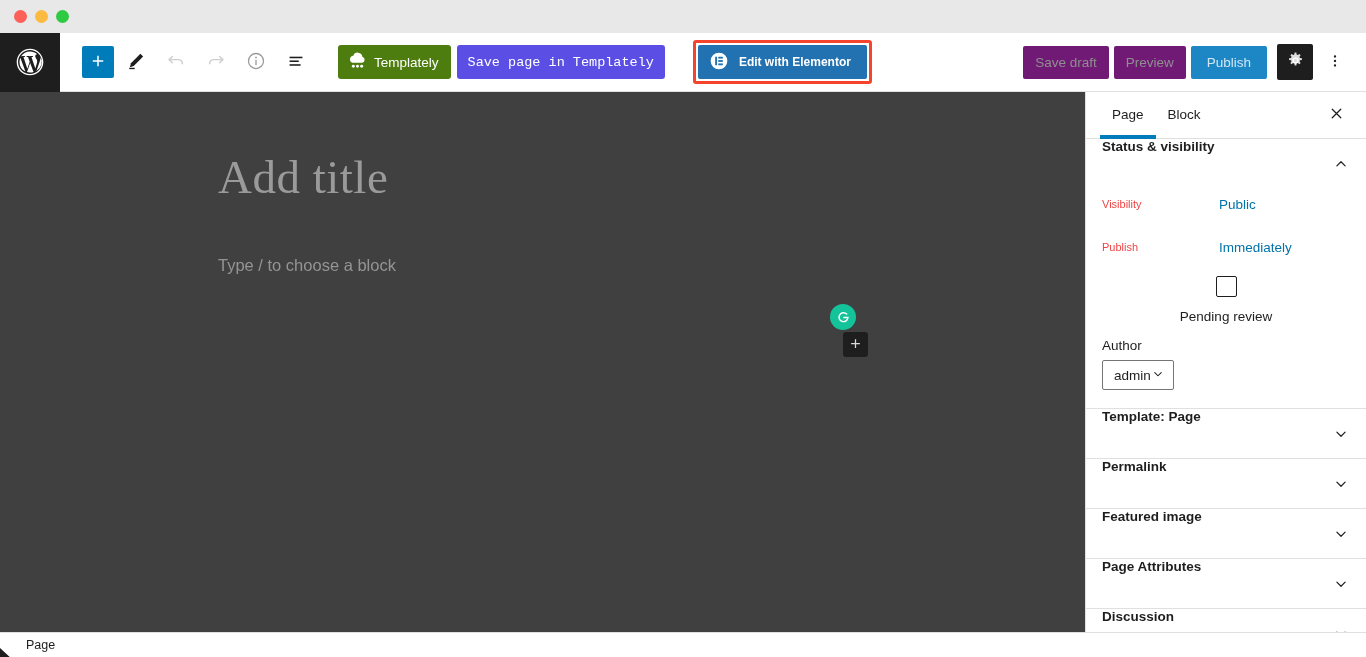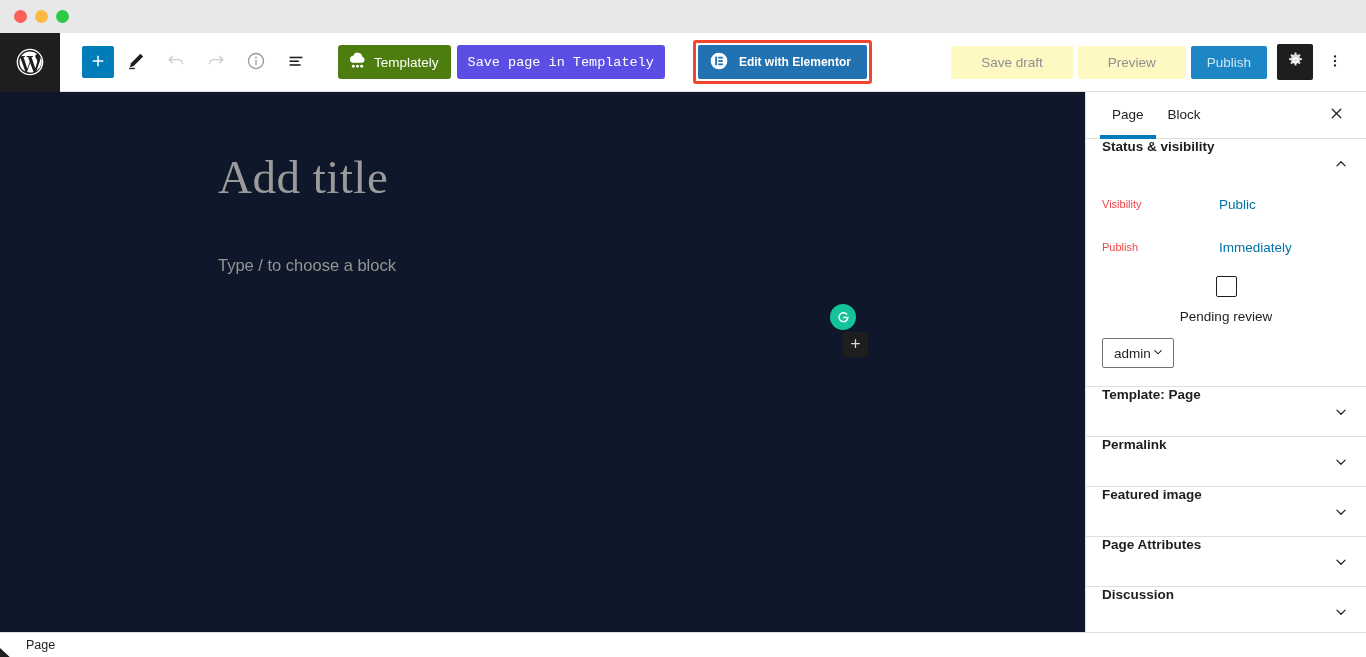--- a/index.html
+++ b/index.html
@@ -126,26 +126,26 @@
     white-space: nowrap;
   }
 
   .toolbar-right {
     margin-left: auto;
     display: flex; align-items: center;
     gap: 5px;
     padding-right: 14px;
   }
   .btn-ghost {
-    background: #fef9c3;
+    background: #701a75;
     color: #8f8f8f;
     border: none;
     border-radius: 2px;
     height: 33px;
-    padding: 0 30px;
+    padding: 0 12px;
     font-size: 13.5px;
     font-family: "Liberation Sans", sans-serif;
     cursor: pointer;
     white-space: nowrap;
   }
   .btn-publish {
     background: #1d86c4;
     color: #cfe6f4;
     border: none;
     border-radius: 2px;
@@ -171,21 +171,21 @@
     width: 34px; height: 36px;
     display: flex; align-items: center; justify-content: center;
     cursor: pointer;
   }
 
   
   .canvas {
     position: absolute;
     top: 92px; left: 0;
     width: 1086px; height: 540px;
-    background: #0f172a;
+    background: #404040;
     border-right: 1px solid #e0e0e0;
     overflow: hidden;
   }
   .post-title {
     position: absolute;
     left: 218px; top: 62px;
     font-family: "Liberation Serif", serif;
     font-size: 47px;
     color: #9a9a9a;
     letter-spacing: 0.5px;
@@ -541,20 +541,21 @@
           <span class="row-label">Publish</span>
           <button class="row-value">Immediately</button>
         </div>
 
         <div class="checkbox-row">
           <span class="checkbox"></span>
           <span class="checkbox-label">Pending review</span>
         </div>
 
         <div>
+          <span class="field-label">Author</span>
           <span class="select-box">
             <span>admin</span>
             <span>
               <svg width="14" height="14" viewBox="0 0 24 24" aria-hidden="true">
                 <path fill="none" stroke="#1e1e1e" stroke-width="1.8" stroke-linecap="round" stroke-linejoin="round" d="M6.5 9.5 12 15l5.5-5.5"></path>
               </svg>
             </span>
           </span>
         </div>
       </div>

